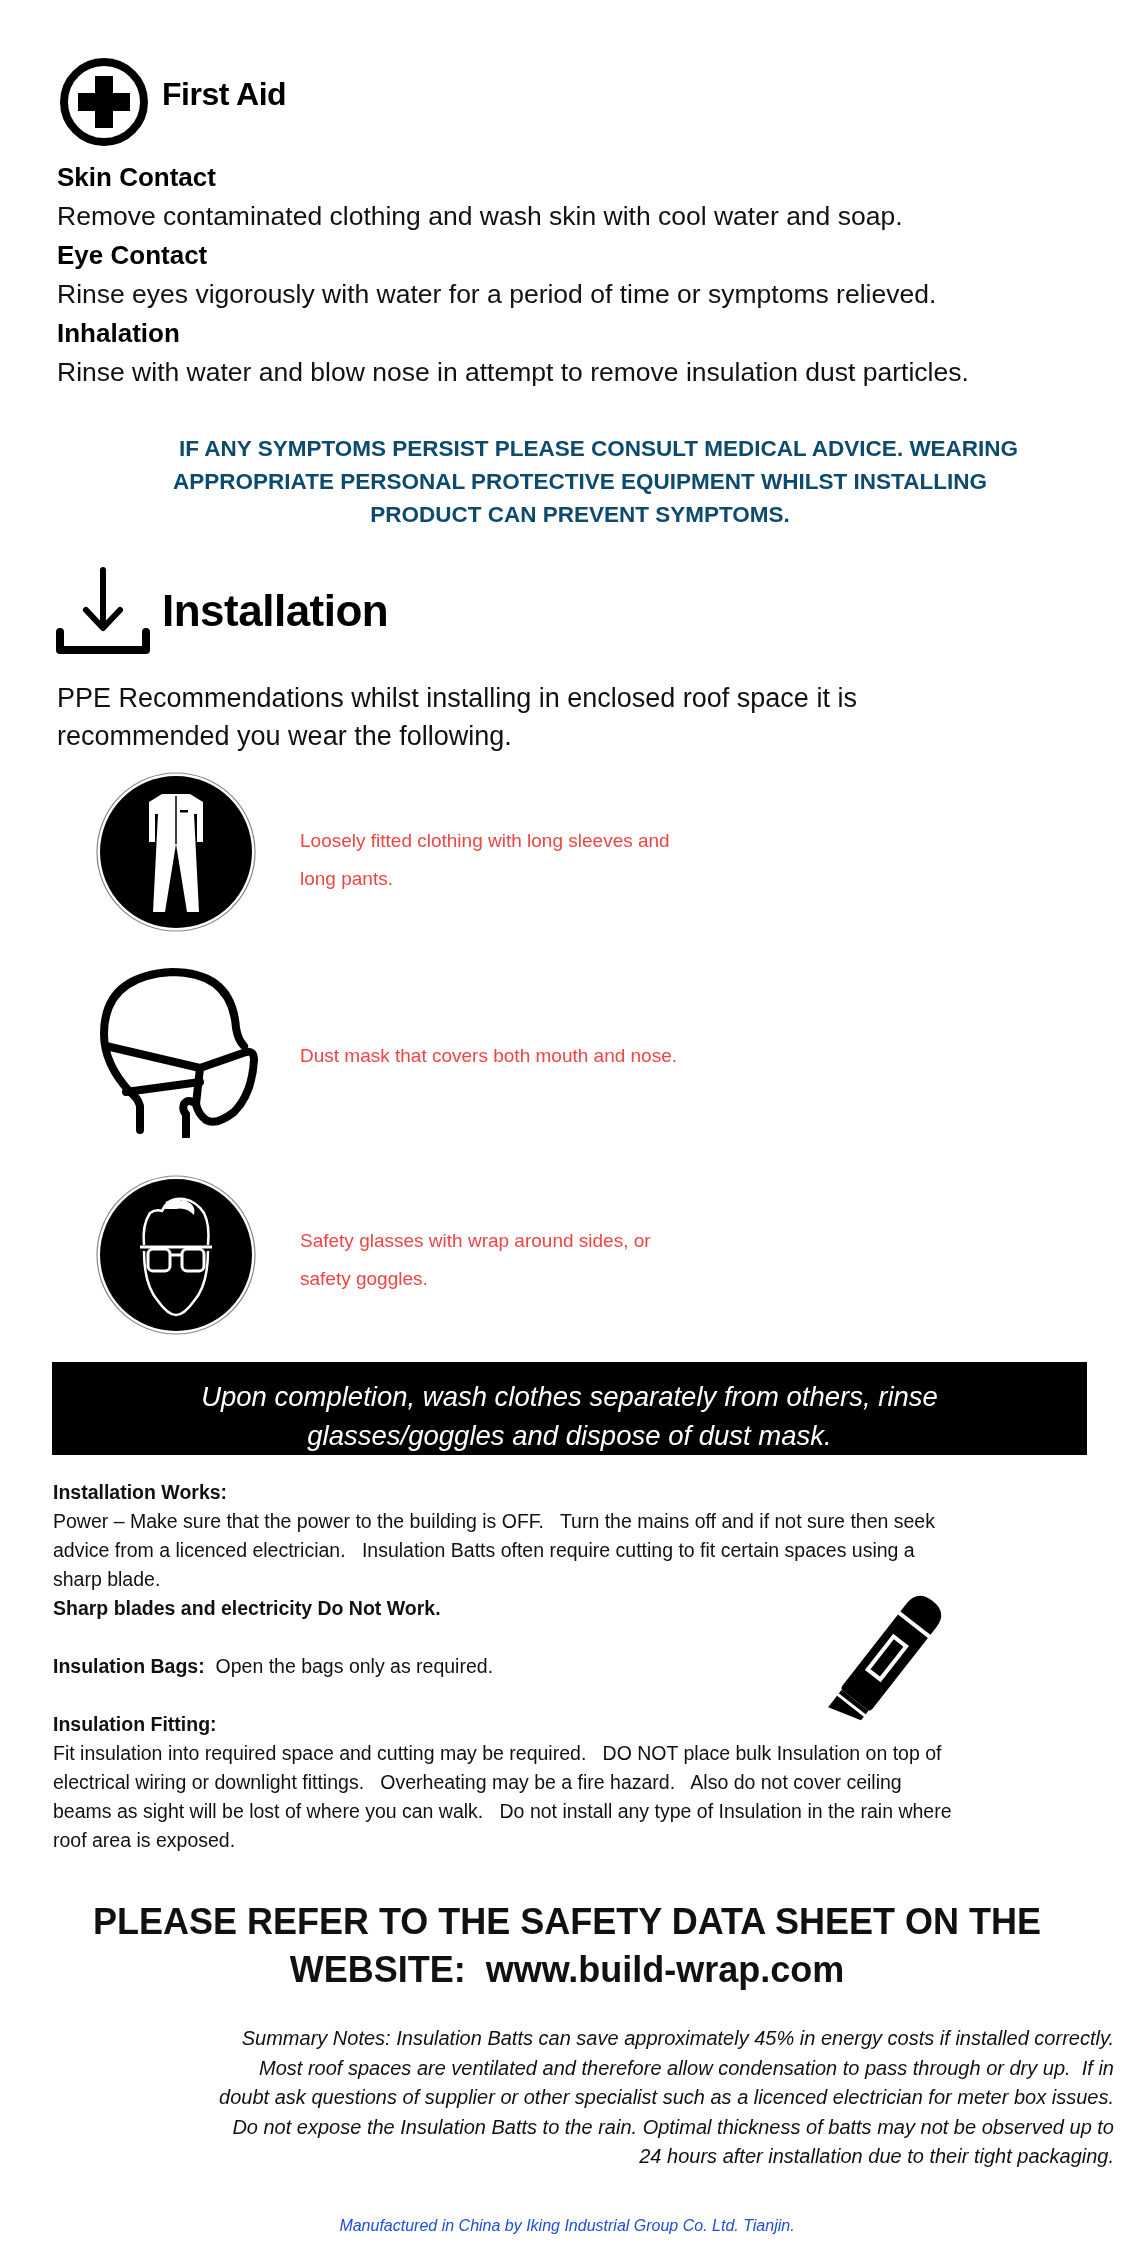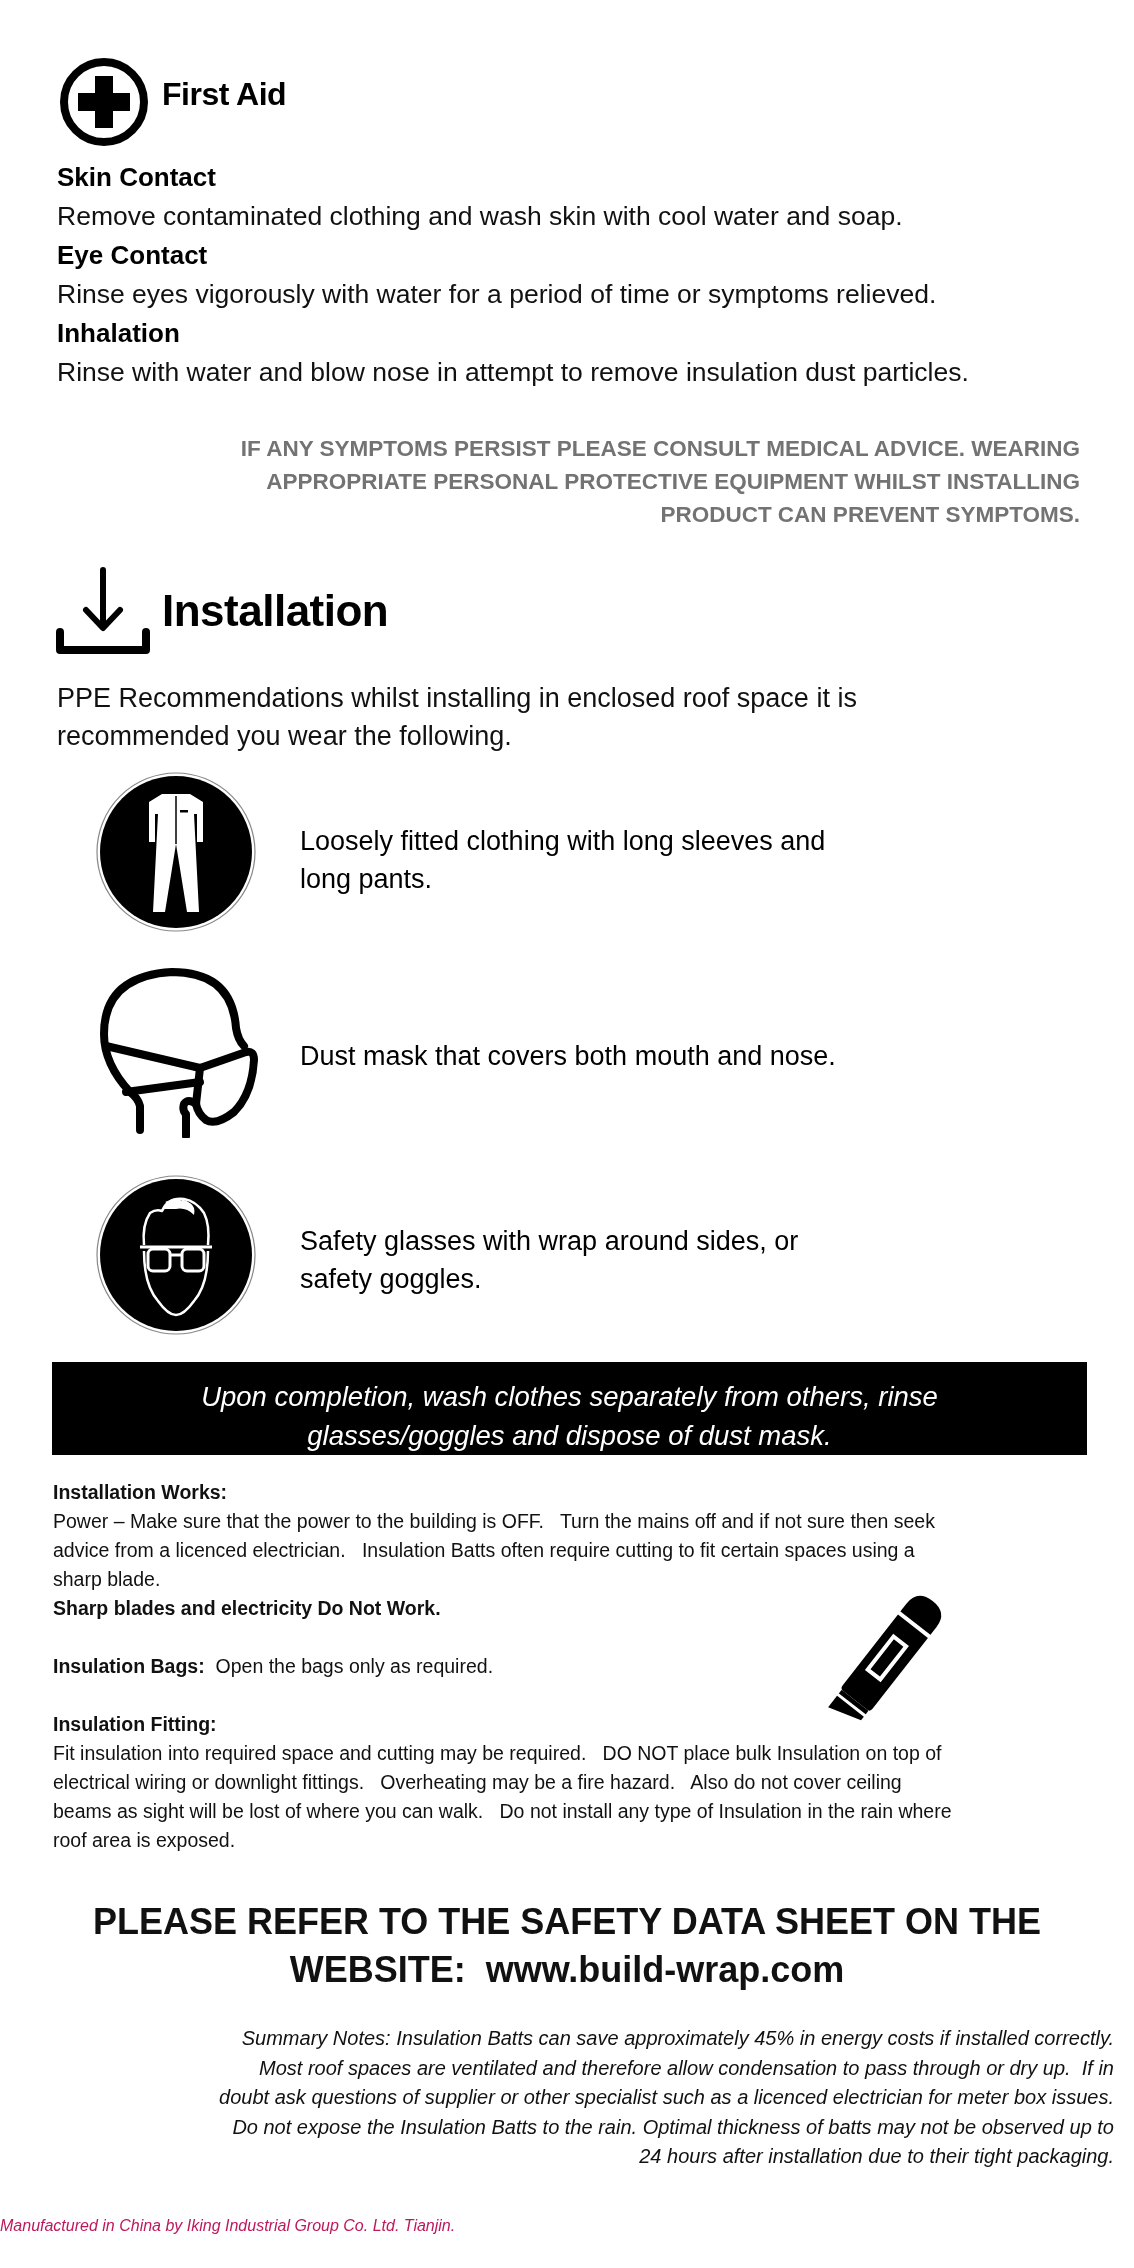--- a/index.html
+++ b/index.html
@@ -2,30 +2,30 @@
 <html><head>
 <meta charset="utf-8">
 <style>
   html, body { margin:0; padding:0; background:#ffffff; }
   body { width:1134px; height:2268px; position:relative; overflow:hidden; color:#111111;
          font-family:"Liberation Sans", sans-serif; }
   .abs { position:absolute; }
   .h-title { font-weight:bold; font-size:32px; letter-spacing:-0.5px; line-height:1; color:#000; }
   .sub-h { font-weight:bold; font-size:26px; line-height:39px; color:#000; }
   .body-txt { font-size:26.5px; line-height:39px; color:#111; white-space:nowrap; }
-  .warn { font-weight:bold; font-size:22.5px; line-height:33px; text-align:right; color:#737373; }
+  .warn { font-weight:bold; font-size:22.5px; line-height:33px; text-align:center; color:#0c4a6e; }
   .ppe { font-size:27px; line-height:38px; color:#111; }
-  .item-txt { font-size:27px; line-height:38px; color:#000000; }
+  .item-txt { font-size:19px; line-height:38px; color:#ef4444; }
   .banner { background:#000; color:#fff; font-style:italic; font-size:27.5px; line-height:39px;
             text-align:center; display:flex; align-items:flex-end; justify-content:center; }
   .small { font-size:19.5px; line-height:29px; color:#111; }
   .small b { font-weight:bold; }
   .refer { font-weight:bold; font-size:36px; line-height:48px; text-align:center; color:#111; }
   .summary { font-style:italic; font-size:20px; line-height:29.5px; text-align:right; color:#111; }
-  .mfr { font-style:italic; font-size:16px; line-height:20px; text-align:left; color:#be185d; }
+  .mfr { font-style:italic; font-size:16px; line-height:20px; text-align:center; color:#1d4ed8; }
   svg { display:block; }
 </style>
 </head>
 <body>
 
 <div class="abs" style="left:58px;top:56px;width:92px;height:92px;">
   <svg width="92" height="92" viewBox="0 0 92 92">
     <circle cx="46" cy="46" r="40" fill="none" stroke="#000" stroke-width="8"></circle>
     <rect x="37" y="20" width="18" height="52" fill="#000"></rect>
     <rect x="20" y="37" width="52" height="18" fill="#000"></rect>

